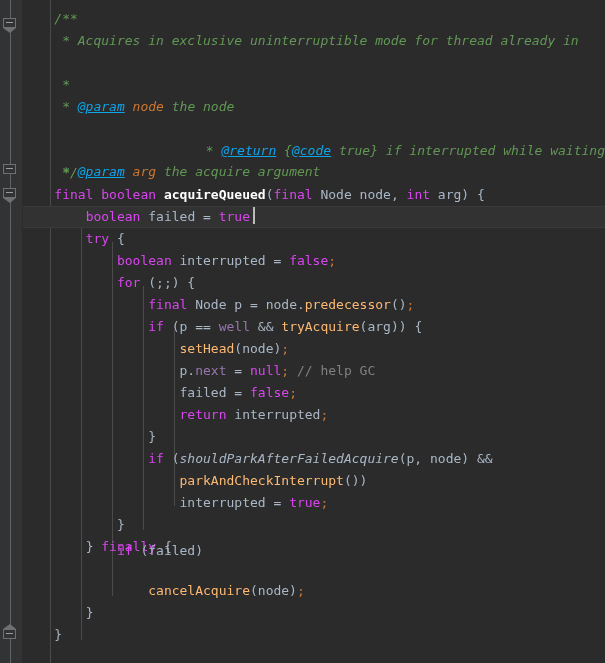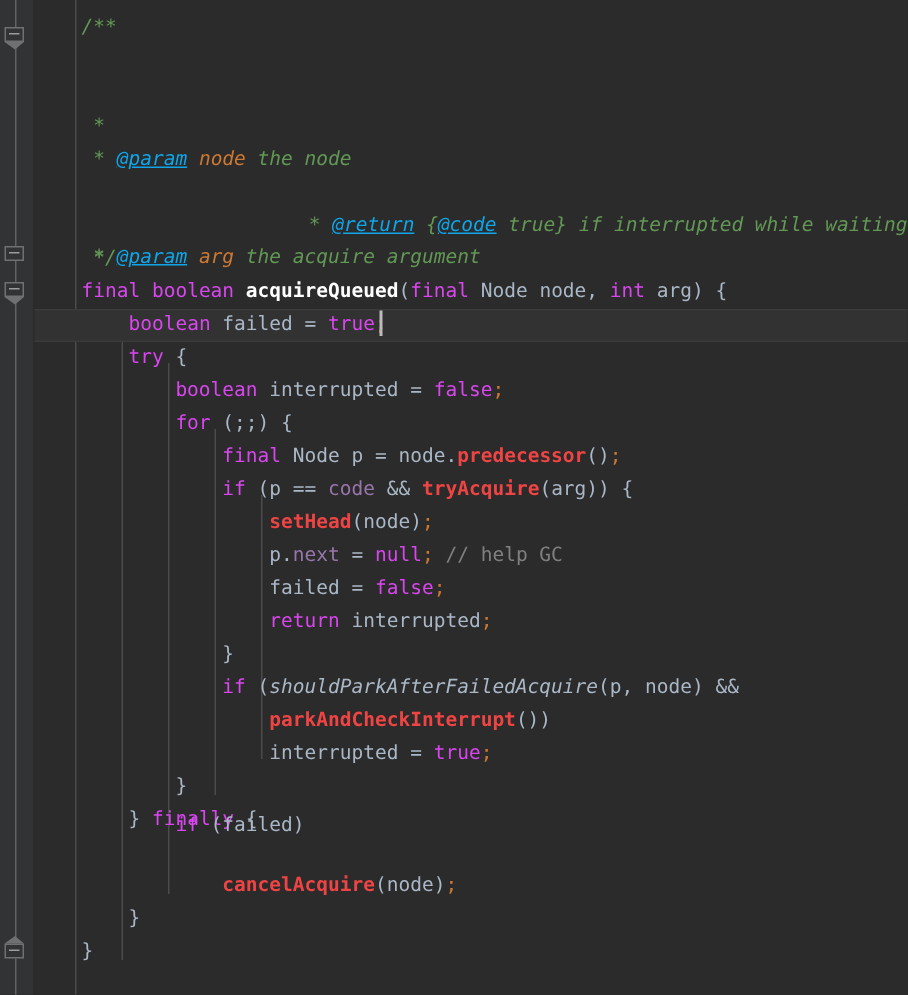--- a/index.html
+++ b/index.html
@@ -116,21 +116,21 @@
     line-height: 22px;
     font-size: 13px;
     white-space: pre;
     color: #a9b7c6;
     letter-spacing: 0px;
   }
 
   
   .kw      { color: #d946ef; }
   .ident   { color: #a9b7c6; }
-  .method  { color: #ef4444; font-weight: bold; }
+  .method  { color: #fdba74; }
   .methodi { color: #a9b7c6; font-style: italic; }
   .decl    { color: #ffffff; font-weight: bold; }
   .field   { color: #9876aa; }
   .cmt     { color: #808080; }
   .doc     { color: #629755; font-style: italic; }
   .doctag  { color: #0ea5e9; font-style: italic; text-decoration: underline; }
   .docpar  { color: #cc7832; font-style: italic; }
   .punc    { color: #a9b7c6; }
   .semi    { color: #cc7832; }
 
@@ -176,34 +176,34 @@
     <div id="guides">
         <div class="indent-guide" style="left: 27px; top: 0px; height: 663px;"></div>
         <div class="indent-guide" style="left: 58px; top: 220px; height: 420px;"></div>
         <div class="indent-guide" style="left: 89px; top: 242px; height: 354px;"></div>
         <div class="indent-guide" style="left: 120px; top: 286px; height: 244px;"></div>
         <div class="indent-guide" style="left: 151px; top: 330px; height: 176px;"></div>
       </div>
     <div id="current-line" style="top: 206px;"></div>
     <div id="lines">
         <div class="line" style="position: absolute; left: 0px; top: 8px; width: 582px;"><span class="punc">    </span><span class="doc">/**</span></div>
-        <div class="line" style="position: absolute; left: 0px; top: 30px; width: 582px;"><span class="punc">     </span></div>
+        <div class="line" style="position: absolute; left: 0px; top: 30px; width: 582px;"><span class="punc">     </span><span class="doc">* Acquires in exclusive uninterruptible mode for thread already in</span></div>
         <div class="line" style="position: absolute; left: 0px; top: 52px; width: 582px;"><span class="punc">     </span></div>
         <div class="line" style="position: absolute; left: 0px; top: 74px; width: 582px;"><span class="punc">     </span><span class="doc">*</span></div>
         <div class="line" style="position: absolute; left: 0px; top: 96px; width: 582px;"><span class="punc">     </span><span class="doc">* </span><span class="doctag">@param</span><span class="doc"> </span><span class="docpar">node</span><span class="doc"> the node</span></div>
         <div class="line" style="position: absolute; left: 0px; top: 118px; width: 582px; margin-top: 43px;"><span class="punc">     </span><span class="doc">* </span><span class="doctag">@param</span><span class="doc"> </span><span class="docpar">arg</span><span class="doc"> the acquire argument</span></div>
         <div class="line" style="position: absolute; left: 0px; top: 140px; width: 582px; text-align: right;"><span class="punc">     </span><span class="doc">* </span><span class="doctag">@return</span><span class="doc"> {</span><span class="doctag">@code</span><span class="doc"> true} if interrupted while waiting</span></div>
         <div class="line" style="position: absolute; left: 0px; top: 162px; width: 582px;"><span class="punc">     </span><span class="doc">*/</span></div>
         <div class="line" style="position: absolute; left: 0px; top: 184px; width: 582px;"><span class="punc">    </span><span class="kw">final</span><span class="punc"> </span><span class="kw">boolean</span><span class="punc"> </span><span class="decl">acquireQueued</span><span class="punc">(</span><span class="kw">final</span><span class="punc"> </span><span class="ident">Node</span><span class="punc"> node, </span><span class="kw">int</span><span class="punc"> arg) {</span></div>
         <div class="line" style="position: absolute; left: 0px; top: 206px; width: 582px;"><span class="punc">        </span><span class="kw">boolean</span><span class="punc"> failed </span><span class="punc">=</span><span class="punc"> </span><span class="kw">true</span><span class="semi">;</span></div>
         <div class="line" style="position: absolute; left: 0px; top: 228px; width: 582px;"><span class="punc">        </span><span class="kw">try</span><span class="punc"> {</span></div>
         <div class="line" style="position: absolute; left: 0px; top: 250px; width: 582px;"><span class="punc">            </span><span class="kw">boolean</span><span class="punc"> interrupted </span><span class="punc">=</span><span class="punc"> </span><span class="kw">false</span><span class="semi">;</span></div>
         <div class="line" style="position: absolute; left: 0px; top: 272px; width: 582px;"><span class="punc">            </span><span class="kw">for</span><span class="punc"> (;;) {</span></div>
         <div class="line" style="position: absolute; left: 0px; top: 294px; width: 582px;"><span class="punc">                </span><span class="kw">final</span><span class="punc"> </span><span class="ident">Node</span><span class="punc"> p </span><span class="punc">=</span><span class="punc"> node.</span><span class="method">predecessor</span><span class="punc">()</span><span class="semi">;</span></div>
-        <div class="line" style="position: absolute; left: 0px; top: 316px; width: 582px;"><span class="punc">                </span><span class="kw">if</span><span class="punc"> (p </span><span class="punc">==</span><span class="punc"> </span><span class="field">code</span><span class="punc"> &amp;&amp; </span><span class="method">tryAcquire</span><span class="punc">(arg)) {</span></div>
+        <div class="line" style="position: absolute; left: 0px; top: 316px; width: 582px;"><span class="punc">                </span><span class="kw">if</span><span class="punc"> (p </span><span class="punc">==</span><span class="punc"> </span><span class="field">well</span><span class="punc"> &amp;&amp; </span><span class="method">tryAcquire</span><span class="punc">(arg)) {</span></div>
         <div class="line" style="position: absolute; left: 0px; top: 338px; width: 582px;"><span class="punc">                    </span><span class="method">setHead</span><span class="punc">(node)</span><span class="semi">;</span></div>
         <div class="line" style="position: absolute; left: 0px; top: 360px; width: 582px;"><span class="punc">                    </span><span class="punc">p.</span><span class="field">next</span><span class="punc"> </span><span class="punc">=</span><span class="punc"> </span><span class="kw">null</span><span class="semi">;</span><span class="punc"> </span><span class="cmt">// help GC</span></div>
         <div class="line" style="position: absolute; left: 0px; top: 382px; width: 582px;"><span class="punc">                    </span><span class="punc">failed </span><span class="punc">=</span><span class="punc"> </span><span class="kw">false</span><span class="semi">;</span></div>
         <div class="line" style="position: absolute; left: 0px; top: 404px; width: 582px;"><span class="punc">                    </span><span class="kw">return</span><span class="punc"> interrupted</span><span class="semi">;</span></div>
         <div class="line" style="position: absolute; left: 0px; top: 426px; width: 582px;"><span class="punc">                </span><span class="punc">}</span></div>
         <div class="line" style="position: absolute; left: 0px; top: 448px; width: 582px;"><span class="punc">                </span><span class="kw">if</span><span class="punc"> (</span><span class="methodi">shouldParkAfterFailedAcquire</span><span class="punc">(p, node) &amp;&amp;</span></div>
         <div class="line" style="position: absolute; left: 0px; top: 470px; width: 582px;"><span class="punc">                    </span><span class="method">parkAndCheckInterrupt</span><span class="punc">())</span></div>
         <div class="line" style="position: absolute; left: 0px; top: 492px; width: 582px;"><span class="punc">                    </span><span class="punc">interrupted </span><span class="punc">=</span><span class="punc"> </span><span class="kw">true</span><span class="semi">;</span></div>
         <div class="line" style="position: absolute; left: 0px; top: 514px; width: 582px;"><span class="punc">            </span><span class="punc">}</span></div>
         <div class="line" style="position: absolute; left: 0px; top: 536px; width: 582px;"><span class="punc">        </span><span class="punc">} </span><span class="kw">finally</span><span class="punc"> {</span></div>

